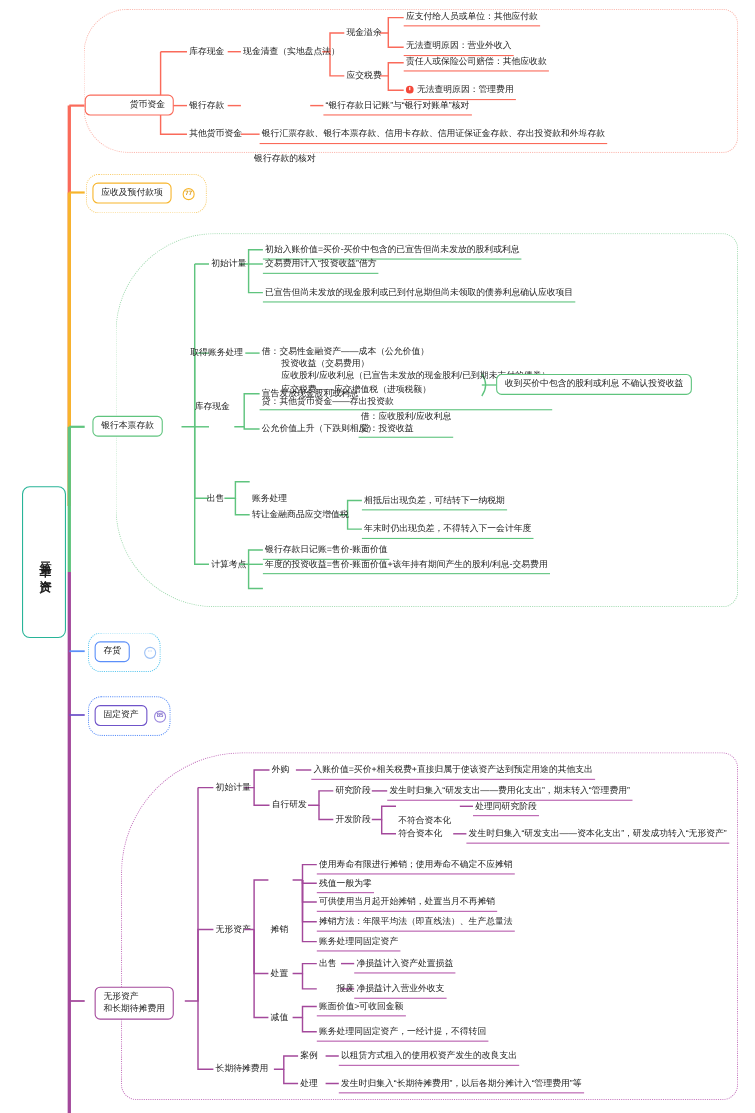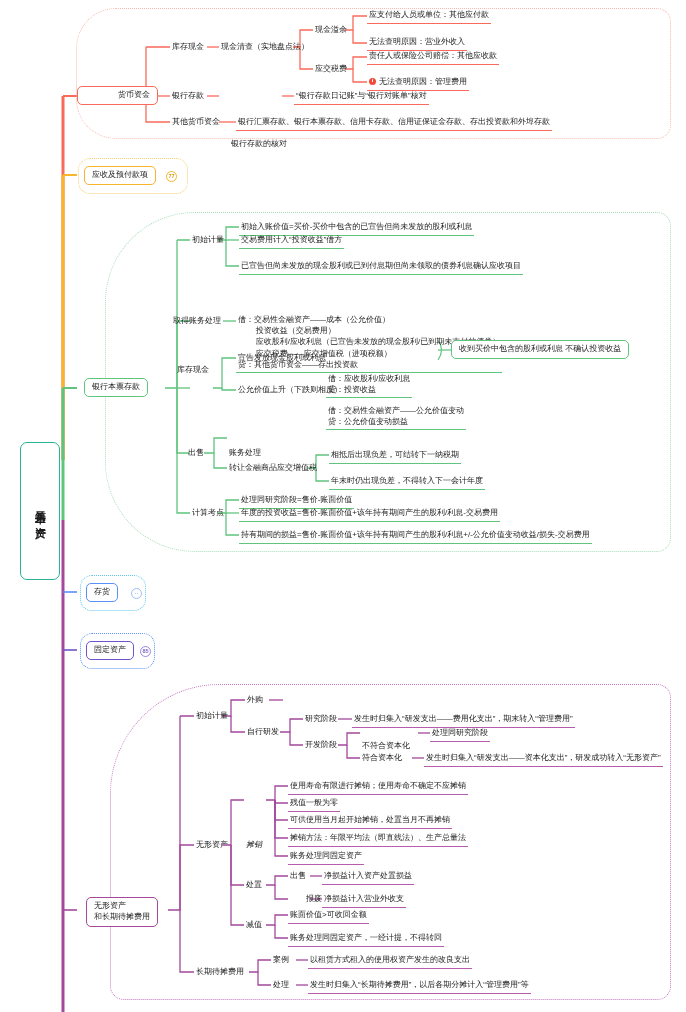--- a/index.html
+++ b/index.html
@@ -232,56 +232,54 @@
         应交税费——应交增值税（进项税额）
 贷：其他货币资金——存出投资款</div>
 
   <div class="node plain" style="left:175px; top:364px;">库存现金</div>
   <div class="node plain" style="left:236px; top:352px;">宣告发放现金股利或利息</div>
   <div class="node leaf multi c-green-u" style="left:326px; top:342px;">借：应收股利/应收利息
 贷：投资收益</div>
   <div class="node boxed thin multi c-green" style="left:451px; top:340px; text-align:center;">收到买价中包含的股利或利息
 不确认投资收益</div>
   <div class="node plain" style="left:236px; top:384px;">公允价值上升（下跌则相反）</div>
-  <div class="node leaf multi c-green-u" style="left:326px; top:374px;">借：交易性金融资产——公允价值变动
-贷：公允价值变动损益</div>
 
   <div class="node plain" style="left:186px; top:447px;">出售</div>
   <div class="node plain" style="left:227px; top:447px;">账务处理</div>
   <div class="node plain" style="left:227px; top:462px;">转让金融商品应交增值税</div>
   <div class="node leaf c-green-u" style="left:329px; top:449px;">相抵后出现负差，可结转下一纳税期</div>
   <div class="node leaf c-green-u" style="left:329px; top:475px;">年末时仍出现负差，不得转入下一会计年度</div>
 
   <div class="node plain" style="left:190px; top:507px;">计算考点</div>
-  <div class="node leaf c-green-u" style="left:239px; top:494px;">处理同研究阶段=售价-账面价值</div>
+  <div class="node leaf c-green-u" style="left:239px; top:494px;">银行存款日记账=售价-账面价值</div>
   <div class="node leaf c-green-u" style="left:239px; top:507px;">年度的投资收益=售价-账面价值+该年持有期间产生的股利/利息-交易费用</div>
-  <div class="node leaf c-green-u" style="left:239px; top:529px;">持有期间的损益=售价-账面价值+该年持有期间产生的股利/利息+/-公允价值变动收益/损失-交易费用</div>
 
   <div class="node boxed c-blue" style="left:86px; top:583px;">存货</div>
   <div class="badge" style="left:131px; top:588px; border-color:#9cc0f5; color:#9cc0f5;">··</div>
 
   <div class="node boxed c-violet" style="left:86px; top:641px;">固定资产</div>
   <div class="badge" style="left:140px; top:646px; border-color:#9a87dd; color:#7c68c8;">85</div>
 
   <div class="node boxed c-purple nw" style="left:86px; top:897px; text-align:left;">无形资产
 和长期待摊费用</div>
 
   <div class="node plain" style="left:194px; top:710px;">初始计量</div>
   <div class="node plain" style="left:245px; top:694px;">外购</div>
+  <div class="node leaf c-purple-u" style="left:283px; top:694px;">入账价值=买价+相关税费+直接归属于使该资产达到预定用途的其他支出</div>
   <div class="node plain" style="left:245px; top:726px;">自行研发</div>
   <div class="node plain" style="left:303px; top:713px;">研究阶段</div>
   <div class="node leaf c-purple-u" style="left:352px; top:713px;">发生时归集入“研发支出——费用化支出”，期末转入“管理费用”</div>
   <div class="node plain" style="left:303px; top:739px;">开发阶段</div>
   <div class="node plain" style="left:360px; top:740px;">不符合资本化</div>
   <div class="node leaf c-purple-u" style="left:430px; top:727px;">处理同研究阶段</div>
   <div class="node plain" style="left:360px; top:752px;">符合资本化</div>
   <div class="node leaf c-purple-u" style="left:424px; top:752px;">发生时归集入“研发支出——资本化支出”，研发成功转入“无形资产”</div>
 
   <div class="node plain" style="left:194px; top:839px;">无形资产</div>
-  <div class="node plain" style="left:244px; top:839px;font-style:italic;">摊销</div>
+  <div class="node plain" style="left:244px; top:839px;">摊销</div>
   <div class="node leaf c-purple-u" style="left:288px; top:780px;">使用寿命有限进行摊销；使用寿命不确定不应摊销</div>
   <div class="node leaf c-purple-u" style="left:288px; top:797px;">残值一般为零</div>
   <div class="node leaf c-purple-u" style="left:288px; top:814px;">可供使用当月起开始摊销，处置当月不再摊销</div>
   <div class="node leaf c-purple-u" style="left:288px; top:832px;">摊销方法：年限平均法（即直线法）、生产总量法</div>
   <div class="node leaf c-purple-u" style="left:288px; top:850px;">账务处理同固定资产</div>
 
   <div class="node plain" style="left:244px; top:879px;">处置</div>
   <div class="node plain" style="left:288px; top:870px;">出售</div>
   <div class="node leaf c-purple-u" style="left:322px; top:870px;">净损益计入资产处置损益</div>
   <div class="node plain" style="left:304px; top:893px;">报废</div>

